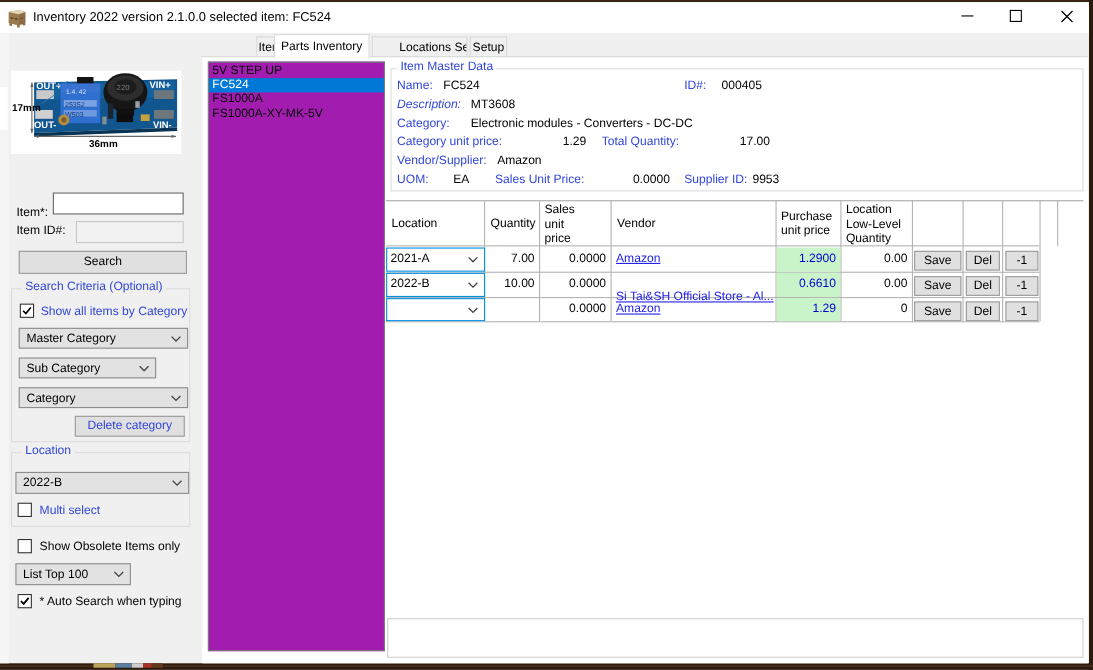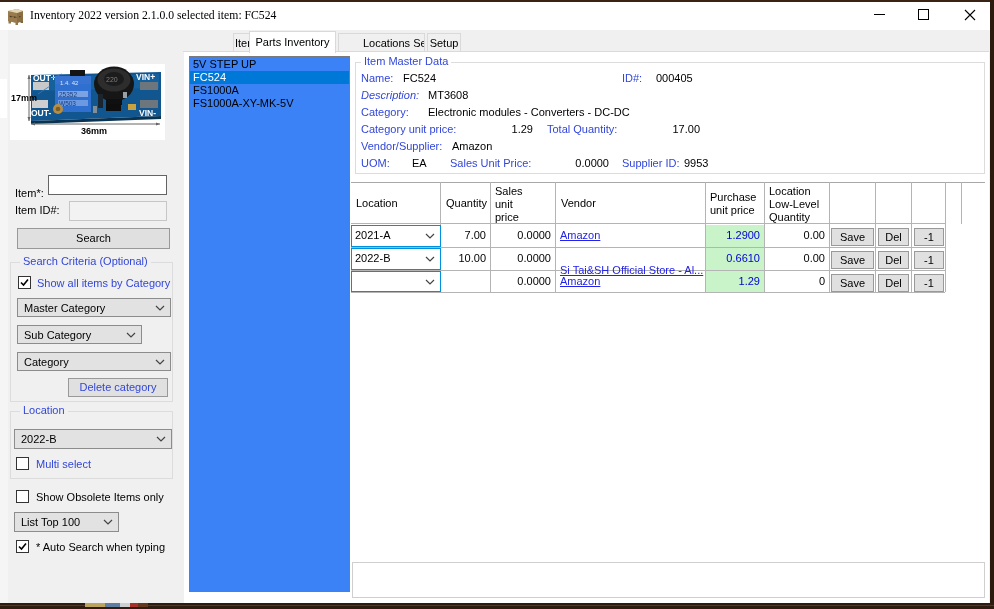--- a/index.html
+++ b/index.html
@@ -38,21 +38,21 @@
   <polygon points="11,6 17,4 17,14 11,16" fill="#8a6d43"></polygon>
   <polygon points="2,4 11,2 17,4 11,6" fill="#e4d6b4"></polygon>
   <rect x="3" y="8.2" width="8" height="1" fill="#7c6138" transform="skewY(12)" transform-origin="2 8"></rect>
   <rect x="4" y="9" width="1.5" height="1.2" fill="#4a3821"></rect>
   <rect x="8" y="9.6" width="1.5" height="1.2" fill="#4a3821"></rect>
   <rect x="13" y="9" width="1.5" height="1.2" fill="#5a4427"></rect>
   <rect x="2.5" y="14" width="2.5" height="2.5" fill="#93754a"></rect>
   <rect x="9.5" y="15.5" width="2.5" height="2.5" fill="#93754a"></rect>
   <rect x="14.5" y="14" width="2.5" height="2" fill="#83663c"></rect>
 </svg>
-<div class="abs" style="left:30px;top:9px;font-size:11.7px;font-family:Liberation Serif, serif;">Inventory 2022 version 2.1.0.0 selected item: FC524</div>
+<div class="abs" style="left:30px;top:9px;font-size:11.7px;">Inventory 2022 version 2.1.0.0 selected item: FC524</div>
 <div class="abs" style="left:874px;top:14px;width:11px;height:1px;background:#000;"></div>
 <div class="abs" style="left:918px;top:9px;width:11px;height:11px;border:1px solid #000;"></div>
 <svg class="abs" style="left:964px;top:9px;" width="12" height="12" viewBox="0 0 12 12">
     <path d="M1,1 L11,11 M11,1 L1,11" stroke="#000" stroke-width="1.1"></path>
   </svg>
 
 <div class="abs" style="left:0;top:30px;width:8px;height:573px;background:#f5f5f5;"></div>
 <div class="abs" style="left:0;top:79px;width:7px;height:39px;background:#ffffff;"></div>
 
 <svg class="abs" style="left:10px;top:64px;" width="155" height="76" viewBox="0 0 155 76">
@@ -171,21 +171,21 @@
 <div class="abs" style="left:36px;top:541px;">* Auto Search when typing</div>
 
 <div class="abs" style="left:184px;top:52px;width:805px;height:551px;background:#ffffff;"></div>
 
 <div class="abs" style="left:185px;top:33px;width:62px;height:18px;background:#f0f0f0;border:1px solid #d9d9d9;border-bottom:none;text-align:center;line-height:19px;white-space:nowrap;overflow:hidden;margin-left:48px;">Item Master</div>
 <div class="abs" style="left:338px;top:33px;width:87px;height:18px;background:#f0f0f0;border:1px solid #d9d9d9;border-bottom:none;text-align:center;line-height:19px;white-space:nowrap;overflow:hidden;padding-left:24px;">Locations Setup</div>
 <div class="abs" style="left:427px;top:33px;width:34px;height:18px;background:#f0f0f0;border:1px solid #d9d9d9;border-bottom:none;text-align:center;line-height:19px;white-space:nowrap;overflow:hidden;">Setup</div>
 <div class="abs" style="left:183px;top:51px;width:806px;height:1px;background:#dadada;"></div>
 <div class="abs" style="left:249px;top:31px;width:87px;height:22px;background:#fff;border:1px solid #d9d9d9;border-bottom:none;text-align:center;line-height:20px;">Parts Inventory</div>
 
-<div class="abs" style="left:189px;top:56px;width:161px;height:536px;background:#3b82f6;border:1px solid #7a7a7a;">
+<div class="abs" style="left:189px;top:56px;width:161px;height:536px;background:#a21caf;border:1px solid #7a7a7a;">
   <div style="padding:1px 0 0 3px;line-height:13px;">5V STEP UP</div>
   <div style="background:#0078d7;color:#fff;padding-left:3px;line-height:13px;">FC524</div>
   <div style="padding-left:3px;line-height:13px;">FS1000A</div>
   <div style="padding-left:3px;line-height:13px;">FS1000A-XY-MK-5V</div>
 </div>
 
 <div class="groupbox" style="left:355px;top:62px;width:630px;height:112px;">
   <div class="grouplabel" style="left:5px;background:#fff;">Item Master Data</div>
 </div>
 <div class="abs blue" style="left:361px;top:72px;">Name:</div>

